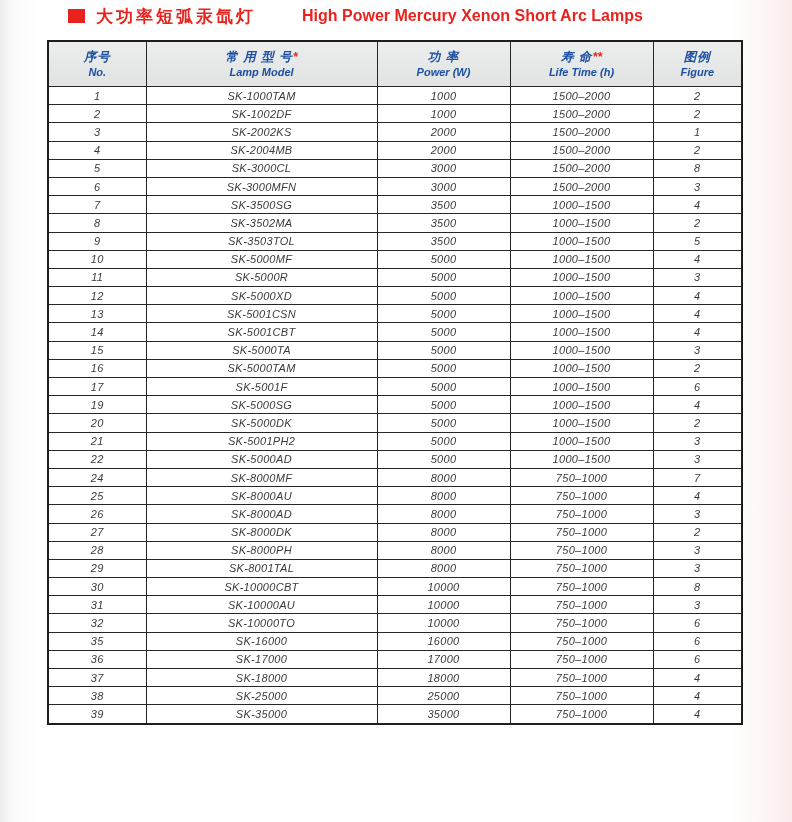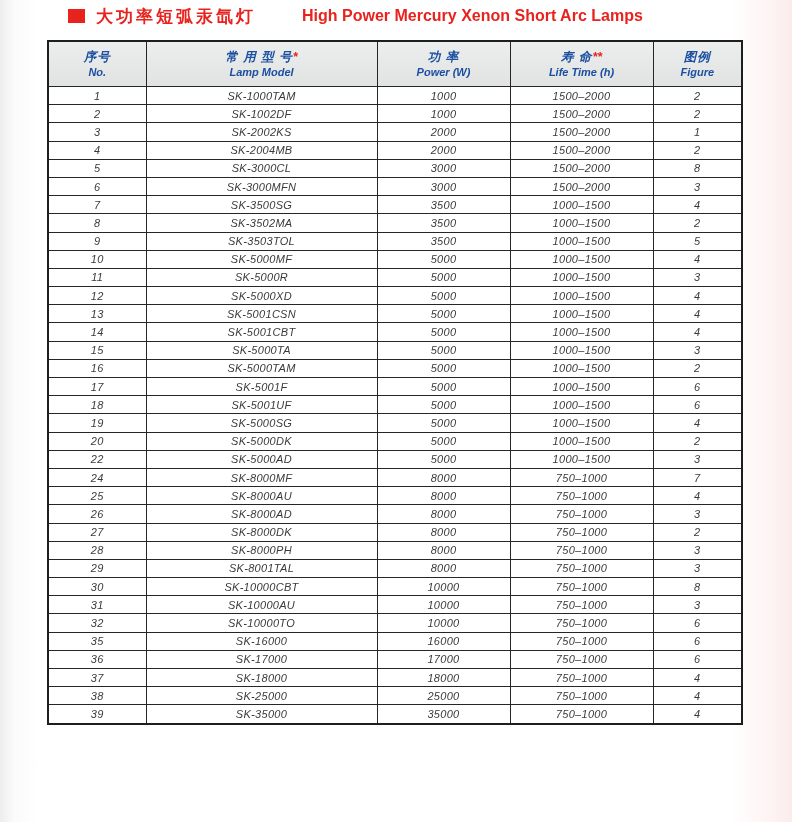--- a/index.html
+++ b/index.html
@@ -264,39 +264,39 @@
           <td>2</td>
         </tr>
         <tr>
           <td>17</td>
           <td>SK-5001F</td>
           <td>5000</td>
           <td>1000–1500</td>
           <td>6</td>
         </tr>
         <tr>
-          <td>18</td>
-          <td>SK-5001UF</td>
-          <td>5000</td>
-          <td>1000–1500</td>
-          <td>6</td>
-        </tr>
-        <tr>
           <td>19</td>
           <td>SK-5000SG</td>
           <td>5000</td>
           <td>1000–1500</td>
           <td>4</td>
         </tr>
         <tr>
           <td>20</td>
           <td>SK-5000DK</td>
           <td>5000</td>
           <td>1000–1500</td>
           <td>2</td>
+        </tr>
+        <tr>
+          <td>21</td>
+          <td>SK-5001PH2</td>
+          <td>5000</td>
+          <td>1000–1500</td>
+          <td>3</td>
         </tr>
         <tr>
           <td>22</td>
           <td>SK-5000AD</td>
           <td>5000</td>
           <td>1000–1500</td>
           <td>3</td>
         </tr>
         <tr>
           <td>24</td>

